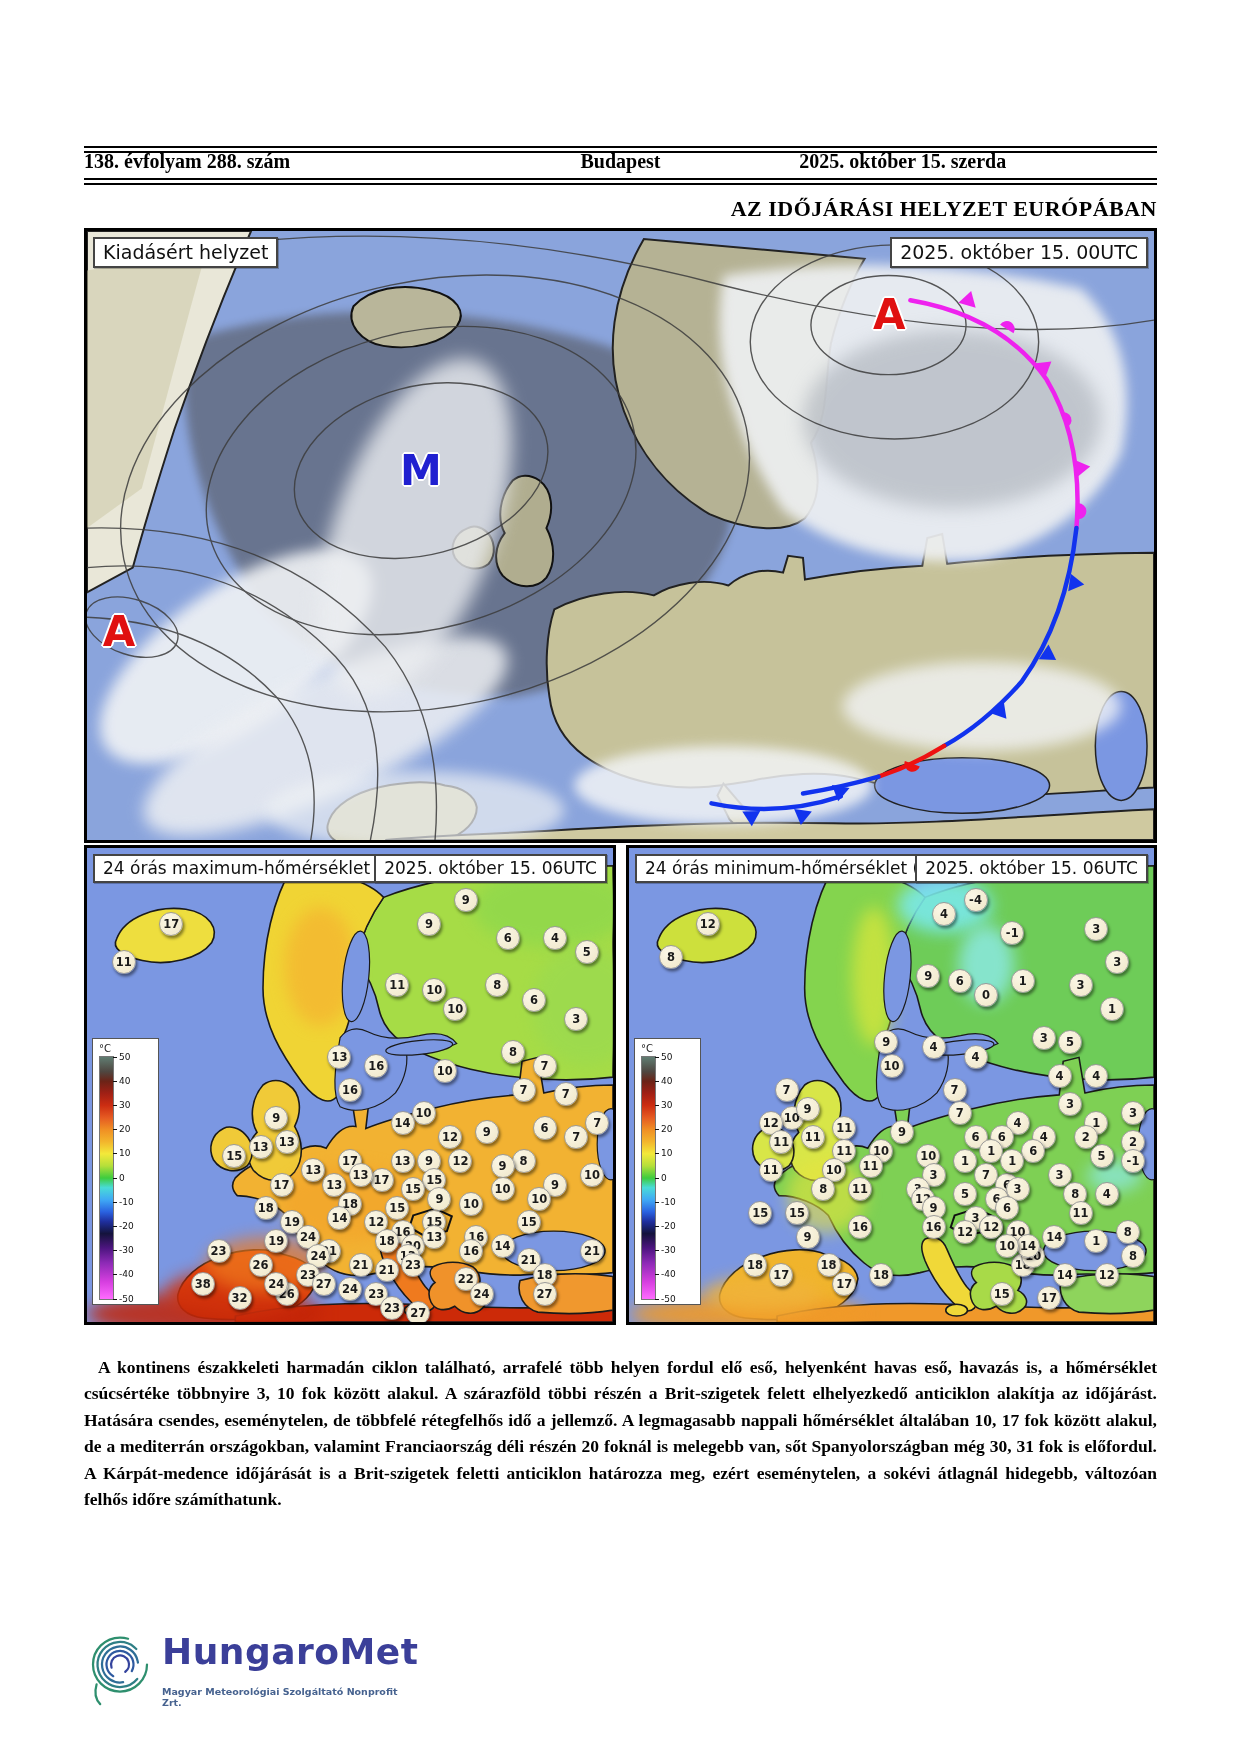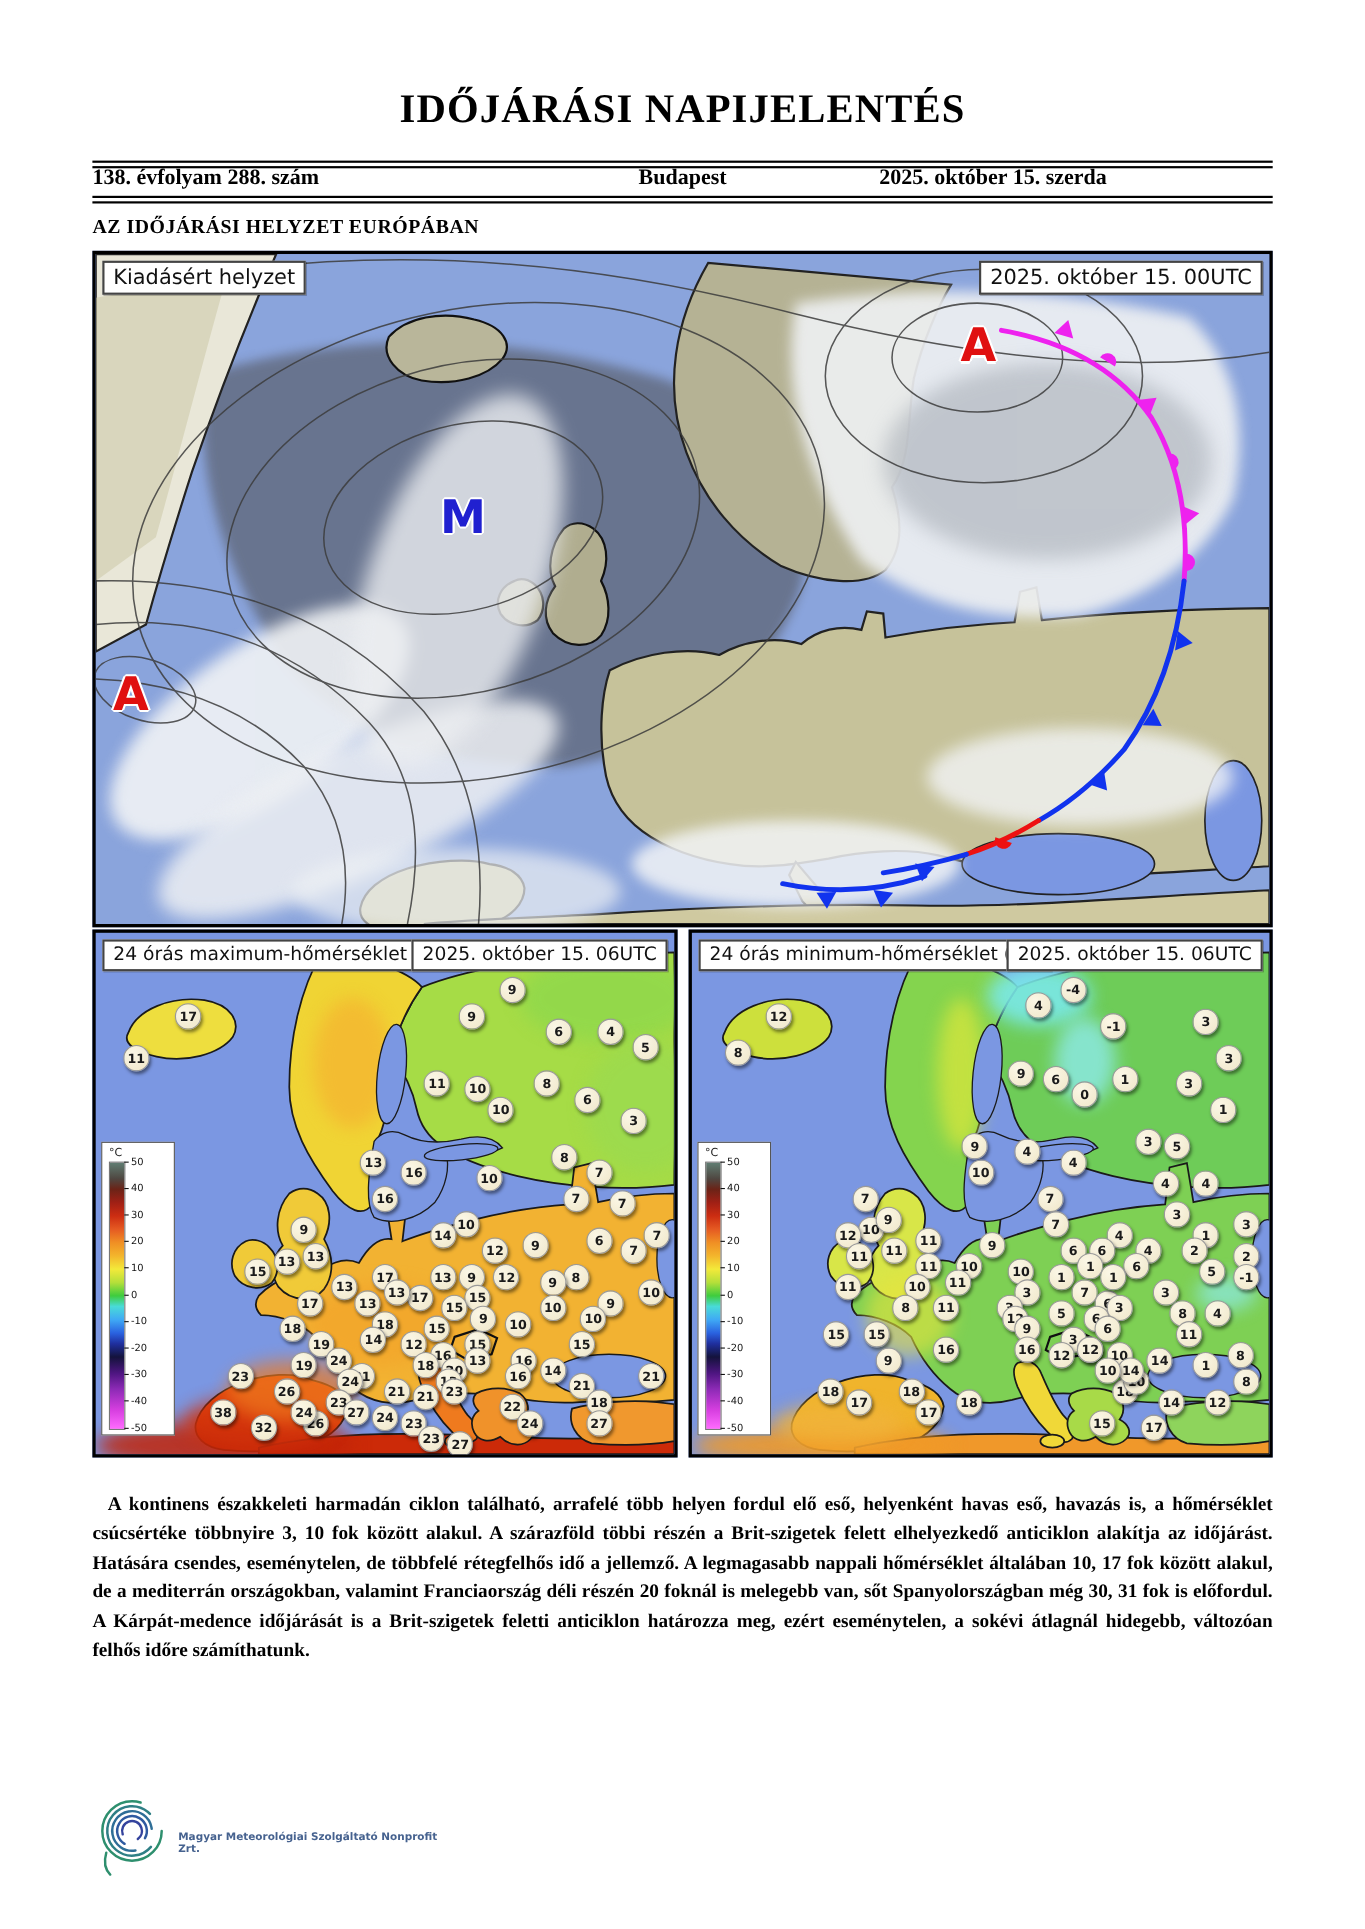--- a/index.html
+++ b/index.html
@@ -6,21 +6,21 @@
   .page{position:relative;width:1241px;height:1754px;background:#fff;margin:0 auto;
         font-family:"Liberation Serif", serif;color:#000;overflow:hidden;}
   .col{position:absolute;left:84px;width:1073px;font-weight:bold;}
 
   
   .title{top:78px;text-align:center;font-size:37px;font-weight:bold;letter-spacing:1px;}
   .rule{height:3px;border-top:2.5px solid #000;border-bottom:2.5px solid #000;}
   .rule1{top:146px;} .rule2{top:178px;}
   .issue-row{top:150px;display:flex;justify-content:space-between;font-size:20px;}
   .issue-row span{flex:1;} .issue-row .c{text-align:center;} .issue-row .r{text-align:left;}
-  .section-title{top:196px;text-align:left;font-size:18px;letter-spacing:.5px;}
+  .section-title{top:196px;text-align:right;font-size:22px;letter-spacing:.5px;}
 
   
   .mapbox{position:absolute;border:3px solid #000;background:#7b97e2;box-sizing:border-box;overflow:hidden;}
   .map-main{left:84px;top:228px;width:1073px;height:615px;}
   .map-label{position:absolute;background:#fff;border:2px solid #444;color:#111;
      font-family:"DejaVu Sans", sans-serif;font-size:19px;padding:2px 8px 3px;white-space:nowrap;
      box-shadow:1px 1px 0 rgba(0,0,0,.25);}
   .tl{left:6px;top:6px;} .tr{right:6px;top:6px;}
   .mapbox svg{position:absolute;left:0;top:0;width:100%;height:100%;}
   .pletter{position:absolute;transform:translate(-50%,-50%);font-family:"DejaVu Sans", sans-serif;
@@ -57,21 +57,20 @@
   .logo-name{font-family:"DejaVu Sans", sans-serif;font-size:36px;color:#3b3f99;letter-spacing:.5px;}
   .logo-tag{font-family:"DejaVu Sans", sans-serif;font-size:9.5px;color:#46628f;margin-top:14px;}
   .footer-text{flex:1;text-align:center;font-family:"Liberation Sans", sans-serif;
      font-size:19.5px;line-height:1.6;color:#000;}
 </style>
 </head>
 <body>
 
 <div class="page">
 
-  <div class="col title">IDŐJÁRÁSI NAPIJELENTÉS</div>
   <div class="col rule rule1"></div>
   <div class="col issue-row">
     <span>138. évfolyam 288. szám</span>
     <span class="c">Budapest</span>
     <span class="r">2025. október 15. szerda</span>
   </div>
   <div class="col rule rule2"></div>
   <div class="col section-title">AZ IDŐJÁRÁSI HELYZET EURÓPÁBAN</div>
 
   <div class="mapbox map-main" id="mainmap">
@@ -458,20 +457,21 @@
         <g fill="none" stroke-linecap="round">
           <circle cx="40" cy="38" r="30" stroke="#2e8f6e" stroke-width="2.5" stroke-dasharray="150 40"></circle>
           <circle cx="40" cy="38" r="25" stroke="#2f7f85" stroke-width="2.5" stroke-dasharray="120 38" transform="rotate(40 40 38)"></circle>
           <circle cx="40" cy="38" r="20" stroke="#2f6e97" stroke-width="2.5" stroke-dasharray="95 32" transform="rotate(80 40 38)"></circle>
           <circle cx="40" cy="38" r="15" stroke="#2f5aa0" stroke-width="2.5" stroke-dasharray="70 26" transform="rotate(120 40 38)"></circle>
           <circle cx="40" cy="38" r="10" stroke="#34439d" stroke-width="2.5" stroke-dasharray="44 20" transform="rotate(160 40 38)"></circle>
           <path d="M14,60 Q10,74 18,82" stroke="#2e8f6e" stroke-width="2.5"></path>
         </g>
       </svg>
       <div class="logo-textwrap">
+        <div class="logo-name">HungaroMet</div>
         <div class="logo-tag">Magyar Meteorológiai Szolgáltató Nonprofit Zrt.</div>
       </div>
     </div>
     <div class="footer-text">
     </div>
   </div>
 
 </div>
 
 </body></html>

